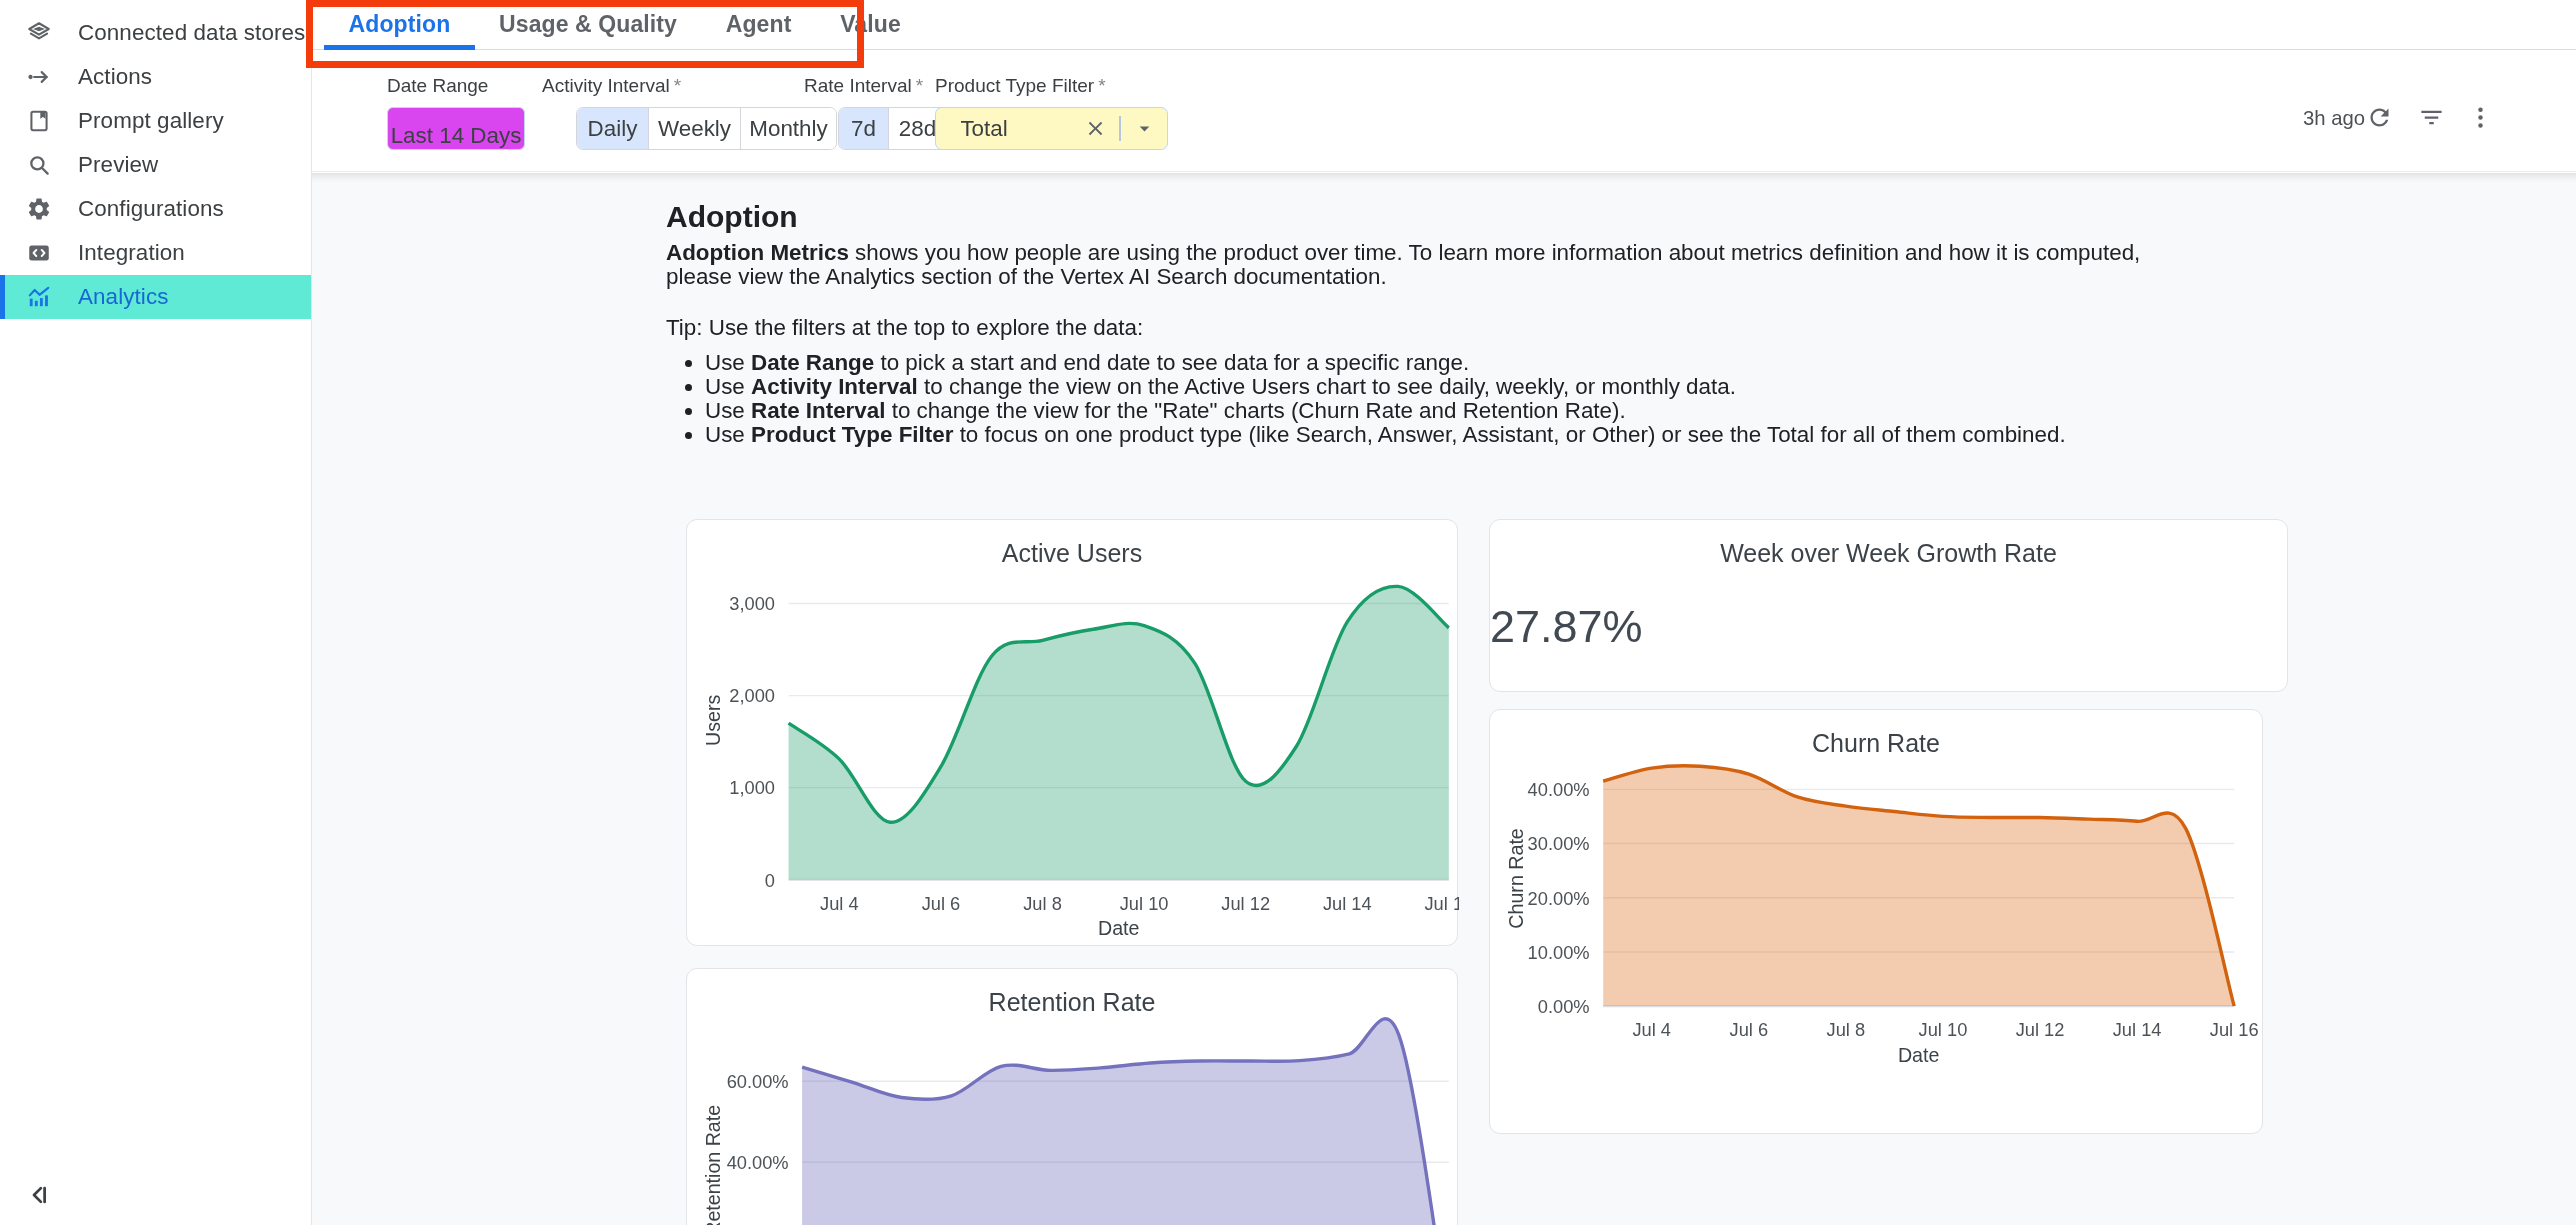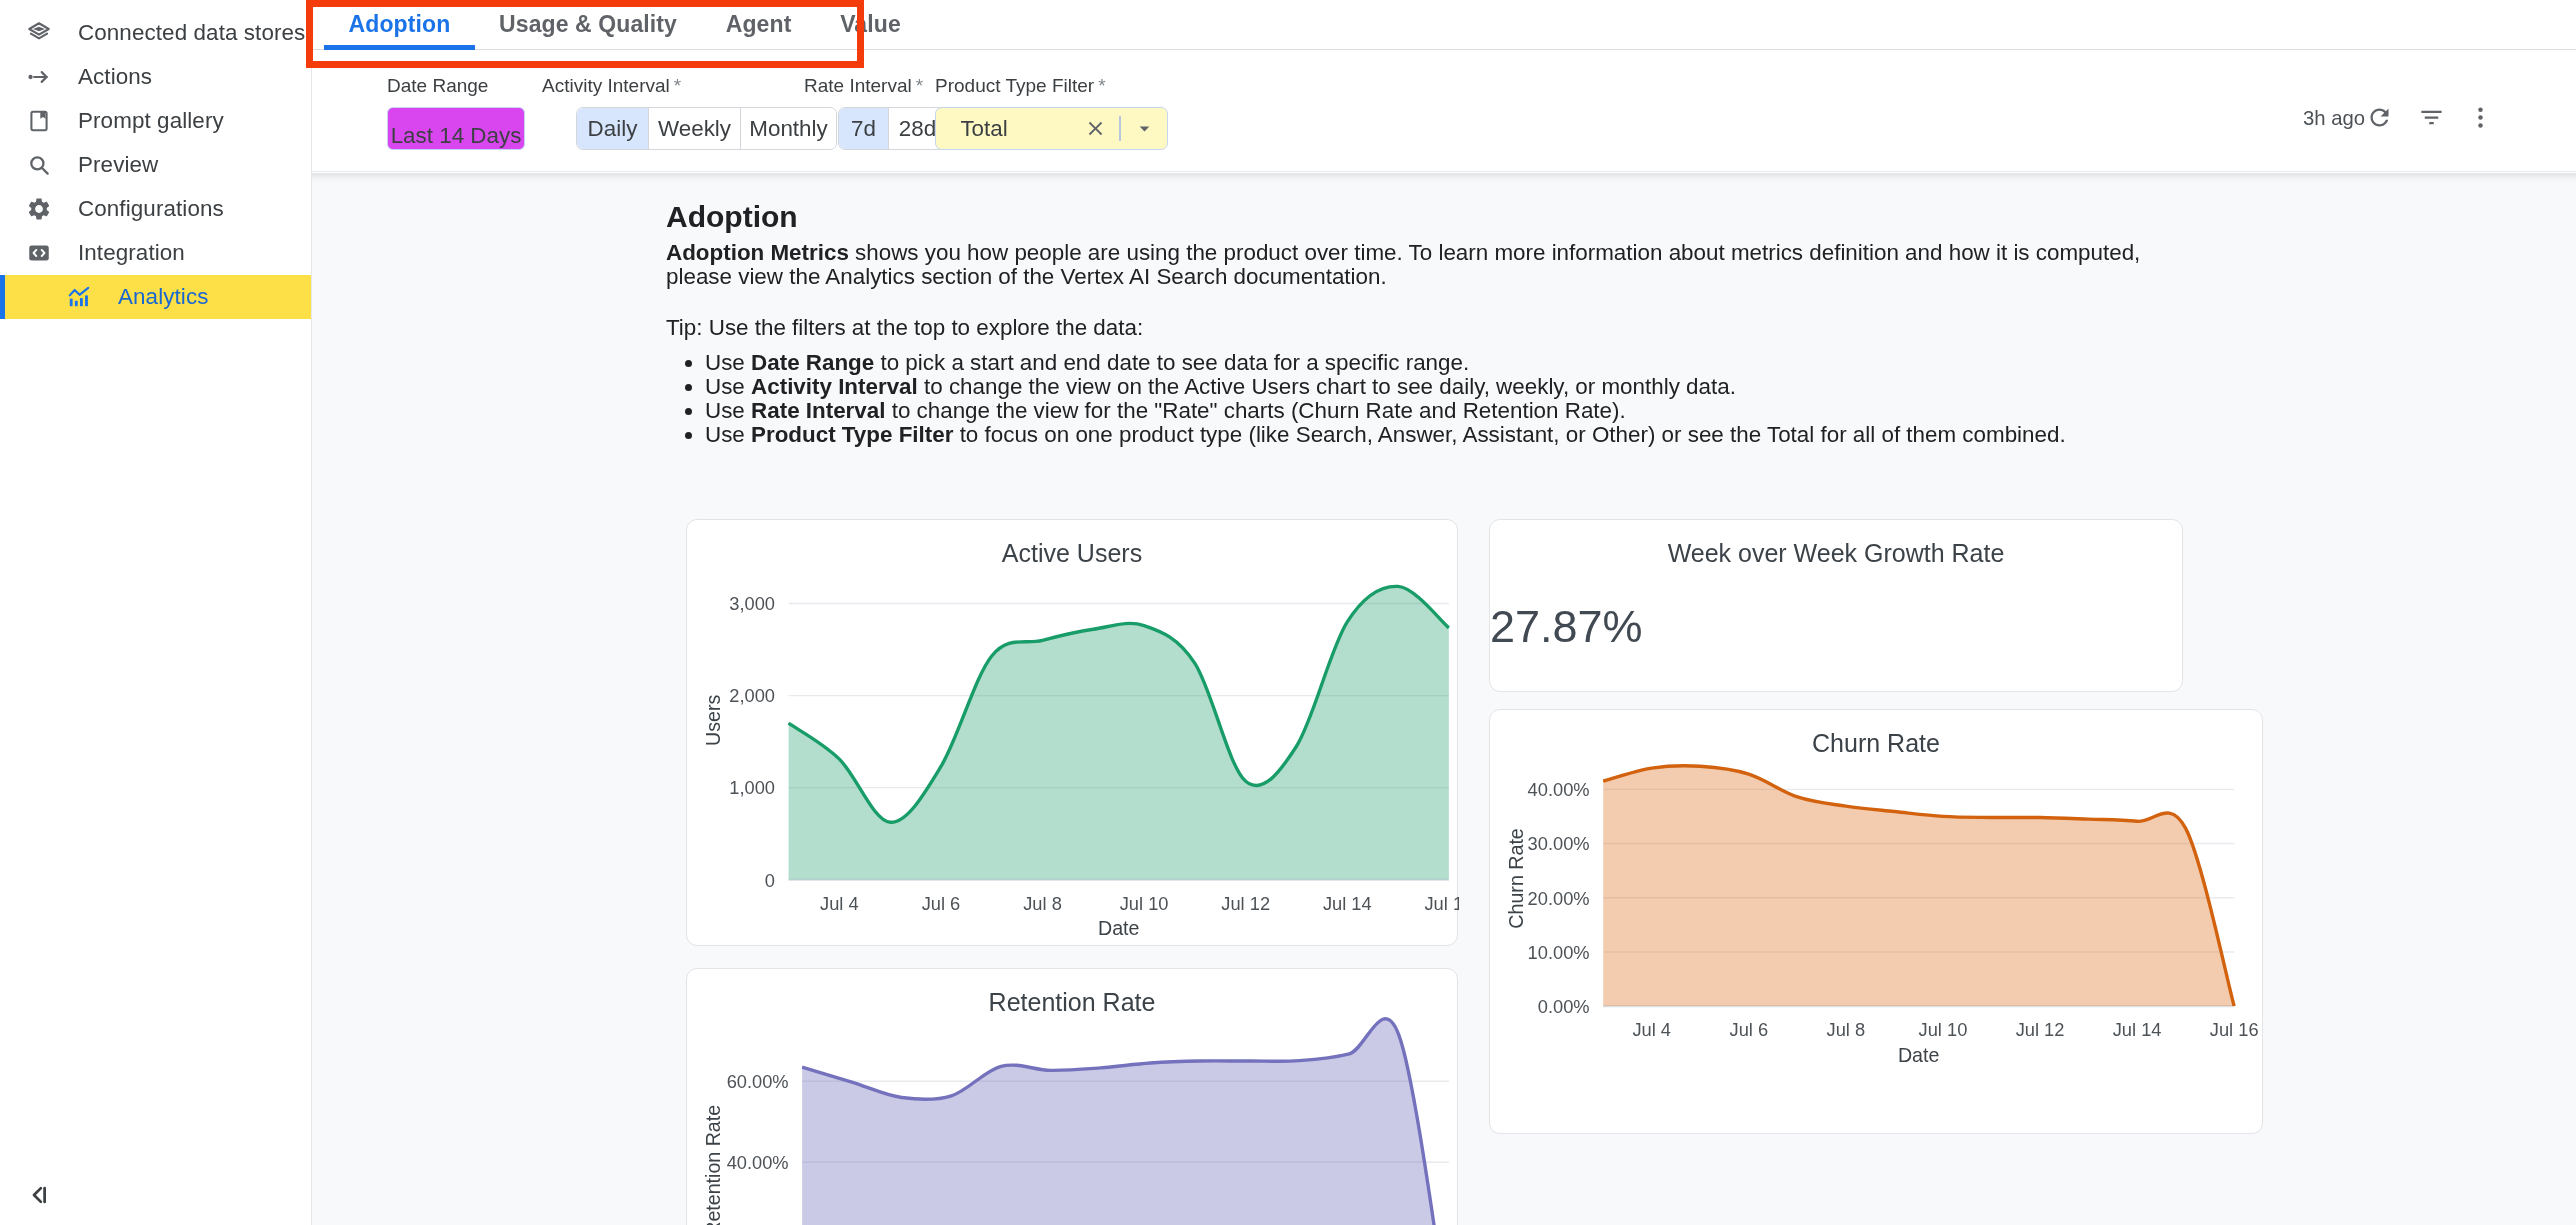--- a/index.html
+++ b/index.html
@@ -5,21 +5,21 @@
   * { box-sizing: border-box; margin: 0; padding: 0; }
   html,body { width:2576px; height:1226px; overflow:hidden; }
   body { font-family:"Liberation Sans", sans-serif; background:#fff; color:#202124; position:relative; }
 
   
   .sidebar { position:absolute; left:0; top:0; width:312px; height:1226px; background:#fff; border-right:1.4px solid #e4e6e9; z-index:5; }
   .nav-list { position:absolute; top:11px; left:0; width:100%; }
   .nav-item { position:relative; height:44px; display:flex; align-items:center; cursor:pointer; }
   .nav-item .ic { width:26px; height:26px; margin-left:26px; flex:0 0 26px; display:flex; align-items:center; justify-content:center; }
   .nav-item .lbl { margin-left:26px; font-size:22.4px; color:#3c4043; letter-spacing:0.1px; }
-  .nav-item.active { background:#fde047;padding-left:40px; }
+  .nav-item.active { background:#5eead4; }
   .nav-item.active::before { content:""; position:absolute; left:0; top:0; bottom:0; width:5.4px; background:#1a73e8; }
   .nav-item.active .lbl { color:#1967d2; }
   .collapse-btn { position:absolute; left:24.4px; top:1180px; width:30px; height:30px; cursor:pointer; }
 
   
   .tabbar { position:absolute; left:312px; top:0; right:0; height:50px; background:#fff; border-bottom:1.4px solid #dadce0; display:flex; align-items:stretch; padding-left:12.2px; z-index:4; }
   .tab { position:relative; display:flex; align-items:center; padding:0 24.4px; font-size:23px; font-weight:bold; color:#5f6368; cursor:pointer; letter-spacing:0.1px; }
   .tab.active { color:#1a73e8; }
   .tab.active::after { content:""; position:absolute; left:0; right:0; bottom:-1.4px; height:5.4px; background:#1a73e8; }
 
@@ -277,21 +277,21 @@
         <text x="525" y="575" text-anchor="middle" font-size="27" fill="#4d5257">Jul 8</text>
         <text x="675" y="575" text-anchor="middle" font-size="27" fill="#4d5257">Jul 10</text>
         <text x="825" y="575" text-anchor="middle" font-size="27" fill="#4d5257">Jul 12</text>
         <text x="975" y="575" text-anchor="middle" font-size="27" fill="#4d5257">Jul 14</text>
         <text x="1125" y="575" text-anchor="middle" font-size="27" fill="#4d5257">Jul 16</text>
         <text x="637.5" y="613" text-anchor="middle" font-size="29" fill="#3c4348">Date</text>
         <text transform="rotate(-90 40 295.5)" x="40" y="304.5" text-anchor="middle" font-size="29" fill="#3c4348">Users</text>
       </svg>
   </div>
 
-  <div class="card" style="left:1145px; top:346px; width:694px; height:173px">
+  <div class="card" style="left:1145px; top:346px; width:799px; height:173px">
     <div class="ctitle">Week over Week Growth Rate</div>
     <div class="bignum">27.87%</div>
   </div>
 
   <div class="card" style="left:1145px; top:536px; width:774px; height:425px">
     <div class="ctitle">Churn Rate</div>
     <svg id="chart-1" width="774" height="425" viewBox="0 0 1142 627">
         <line x1="167" y1="437" x2="1098" y2="437" stroke="#e8eaed" stroke-width="2"></line>
         <text x="147" y="447" text-anchor="end" font-size="27" fill="#4d5257">0.00%</text>
         <line x1="167" y1="357" x2="1098" y2="357" stroke="#e8eaed" stroke-width="2"></line>

